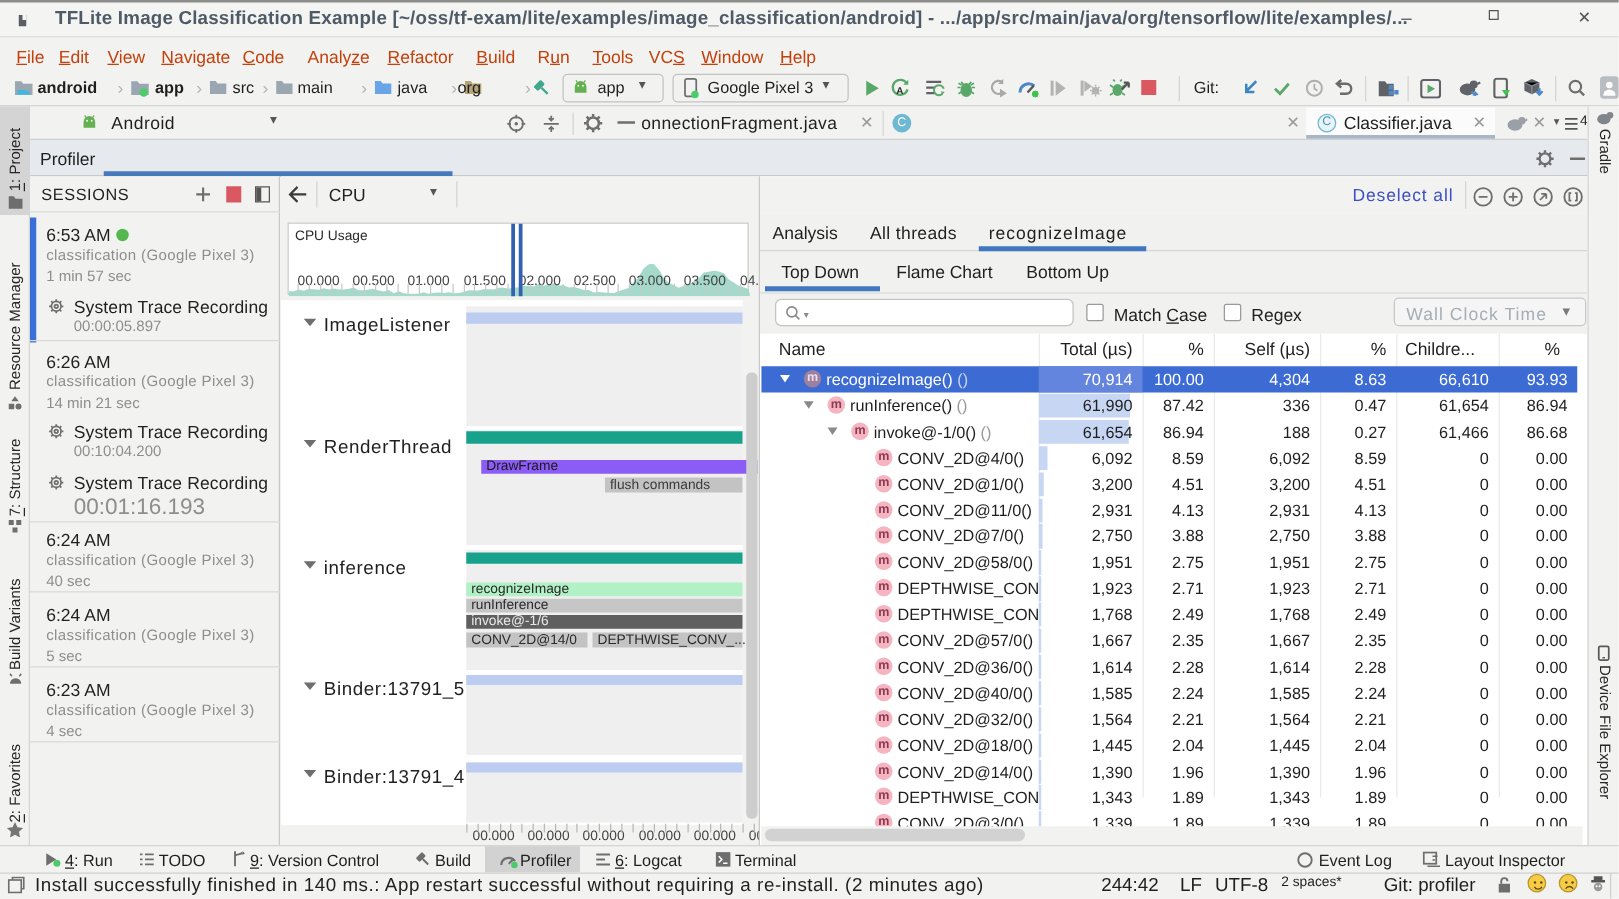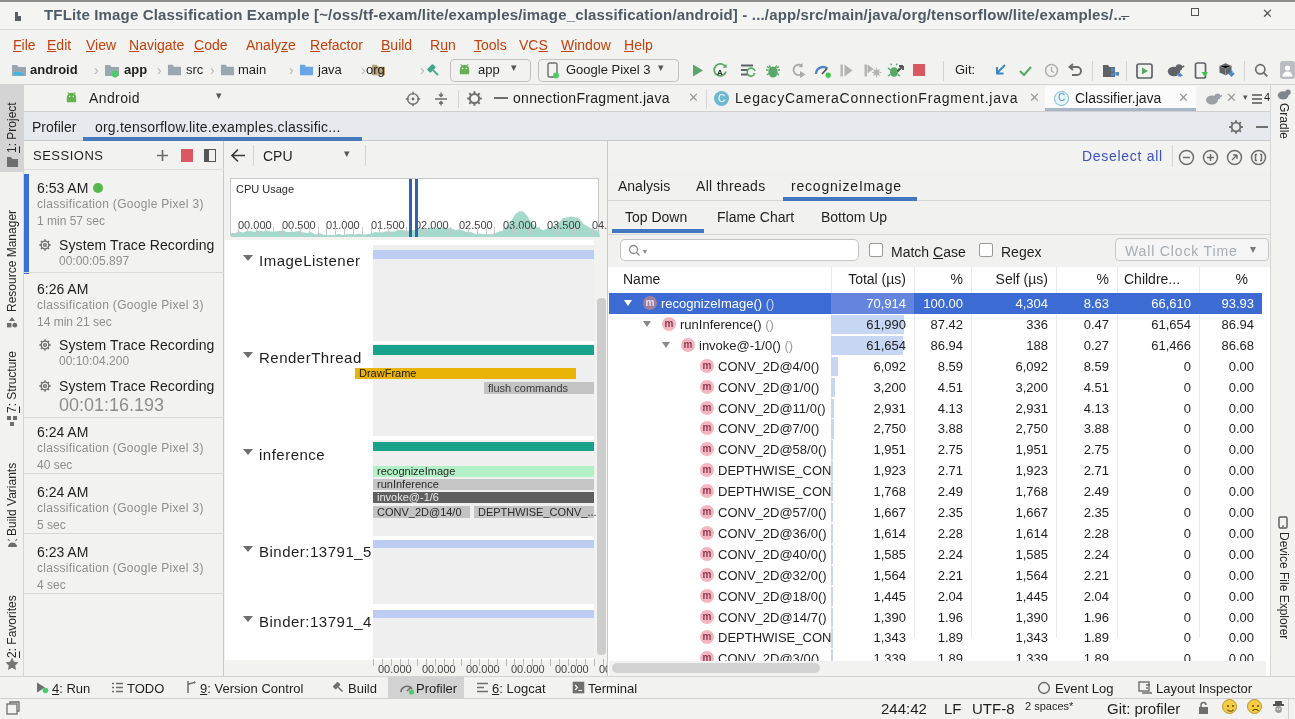--- a/index.html
+++ b/index.html
@@ -235,21 +235,20 @@
       <g stroke="#6e6e6e" stroke-width="2">
         <path d="M8.5 1.2v2.2M8.5 13.6v2.2M1.2 8.5h2.2M13.6 8.5h2.2M3.3 3.3l1.6 1.6M12.1 12.1l1.6 1.6M13.7 3.3l-1.6 1.6M4.9 12.1l-1.6 1.6"></path>
       </g>
     </svg>
 <div class="ab" style="left:494px;top:97px;width:14px;height:2px;background:#6e6e6e"></div>
 
 <span class="ab" style="left:513px;top:90px;font-size:14px;letter-spacing:0.3px">onnectionFragment.java</span>
 <span class="ab tb-x" style="left:688px;top:90px">✕</span>
 <div class="ab" style="left:706px;top:89px;width:1px;height:20px;background:#d6d6d6"></div>
 <span class="ab" style="left:714px;top:91px;width:15px;height:15px;border-radius:50%;background:#6fb8d2;color:#fff;font-size:10px;text-align:center;line-height:15px">C</span>
-<span class="ab" style="left:735px;top:90px;font-size:14px;letter-spacing:0.8px">LegacyCameraConnectionFragment.java</span>
 <span class="ab tb-x" style="left:1029px;top:90px">✕</span>
 <div class="ab" style="left:1045px;top:86px;width:151px;height:25px;background:#fbfbfb;border-bottom:3px solid #a7b7c7"></div>
 <span class="ab" style="left:1054px;top:91px;width:15px;height:15px;border-radius:50%;background:#e9f4f9;border:1.3px solid #74b5d1;color:#4596ba;font-size:10px;text-align:center;line-height:12.5px;box-sizing:border-box">C</span>
 <span class="ab" style="left:1075px;top:90px;font-size:14px">Classifier.java</span>
 <span class="ab tb-x" style="left:1178px;top:90px">✕</span>
 <svg class="ab" style="left:1204px;top:92px" width="18" height="13" viewBox="0 0 18 13">
       <ellipse cx="8" cy="8" rx="6" ry="4.6" fill="#9aa0a6"></ellipse>
       <circle cx="13.5" cy="4.5" r="3" fill="#9aa0a6"></circle>
       <path d="M16 4.5l2-1" stroke="#9aa0a6" stroke-width="1.5"></path>
     </svg>
@@ -259,21 +258,20 @@
       <path d="M1 2h10M1 6h10M1 10h10" stroke="#555" stroke-width="1.4"></path>
     </svg>
 <span class="ab" style="left:1264px;top:91px;font-size:11px">4</span>
 <svg class="ab" style="left:1278px;top:92px" width="18" height="13" viewBox="0 0 18 13">
       <ellipse cx="8" cy="8" rx="6" ry="4.6" fill="#80868b"></ellipse>
       <circle cx="13.5" cy="4.5" r="3" fill="#80868b"></circle>
     </svg>
 
 <div class="ab" style="left:24px;top:112px;width:1247px;height:29px;background:#e6e9ee;border-bottom:1px solid #c9c9c9"></div>
 <span class="ab" style="left:32px;top:119px;font-size:14px">Profiler</span>
-<span class="ab" style="left:95px;top:119px;font-size:14px;letter-spacing:0.2px">org.tensorflow.lite.examples.classific...</span>
 <div class="ab" style="left:83px;top:137px;width:279px;height:4px;background:#4779bd"></div>
 <svg class="ab" style="left:1228px;top:119px" width="16" height="16" viewBox="0 0 17 17">
       <circle cx="8.5" cy="8.5" r="4.6" fill="none" stroke="#6e6e6e" stroke-width="2"></circle>
       <circle cx="8.5" cy="8.5" r="1.5" fill="#e6e9ee"></circle>
       <g stroke="#6e6e6e" stroke-width="2">
         <path d="M8.5 1.2v2.2M8.5 13.6v2.2M1.2 8.5h2.2M13.6 8.5h2.2M3.3 3.3l1.6 1.6M12.1 12.1l1.6 1.6M13.7 3.3l-1.6 1.6M4.9 12.1l-1.6 1.6"></path>
       </g>
     </svg>
 <div class="ab" style="left:1256px;top:126px;width:12px;height:2px;background:#6e6e6e"></div>
 
@@ -410,21 +408,21 @@
 <div class="ab" style="left:373px;top:240px;width:221px;height:420px;background:#fff"></div>
 
 <div class="ab" style="left:373px;top:245px;width:221px;height:96px;background:#efefef"></div>
 <div class="ab" style="left:373px;top:344px;width:221px;height:92px;background:#efefef"></div>
 <div class="ab" style="left:373px;top:440px;width:221px;height:96px;background:#efefef"></div>
 <div class="ab" style="left:373px;top:540px;width:221px;height:64px;background:#efefef"></div>
 <div class="ab" style="left:373px;top:610px;width:221px;height:48px;background:#efefef"></div>
 
 <div class="ab" style="left:373px;top:250px;width:221px;height:9px;background:#bccdf1"></div>
 <div class="ab" style="left:373px;top:345px;width:221px;height:10px;background:#18a28b"></div>
-<div class="ab" style="left:355px;top:368px;width:221px;height:11px;background:#eab308;font-size:11px;color:#1a1a1a;line-height:11px;padding-left:4px">DrawFrame</div>
+<div class="ab" style="left:385px;top:368px;width:221px;height:11px;background:#8b5cf6;font-size:11px;color:#1a1a1a;line-height:11px;padding-left:4px">DrawFrame</div>
 <div class="ab" style="left:484px;top:382px;width:110px;height:12px;background:#c3c3c3;font-size:11px;color:#3a3a3a;line-height:12px;padding-left:4px">flush commands</div>
 <div class="ab" style="left:373px;top:442px;width:221px;height:9px;background:#18a28b"></div>
 <div class="ab" style="left:373px;top:466px;width:221px;height:11px;background:#b2f1c5;font-size:11px;color:#2a2a2a;line-height:11px;padding-left:4px">recognizeImage</div>
 <div class="ab" style="left:373px;top:479px;width:221px;height:11px;background:#c6c6c6;font-size:11px;color:#2a2a2a;line-height:11px;padding-left:4px">runInference</div>
 <div class="ab" style="left:373px;top:492px;width:221px;height:11px;background:#5f5f5f;font-size:11px;color:#e8e8e8;line-height:11px;padding-left:4px">invoke@-1/6</div>
 <div class="ab" style="left:373px;top:506px;width:97px;height:12px;background:#c3c3c3;font-size:11px;color:#2a2a2a;line-height:12px;padding-left:4px">CONV_2D@14/0</div>
 <div class="ab" style="left:474px;top:506px;width:120px;height:12px;background:#c3c3c3;font-size:11px;color:#2a2a2a;line-height:12px;padding-left:4px">DEPTHWISE_CONV_...</div>
 <div class="ab" style="left:373px;top:540px;width:221px;height:8px;background:#bccdf1"></div>
 <div class="ab" style="left:373px;top:610px;width:221px;height:8px;background:#bccdf1"></div>
 
@@ -709,21 +707,21 @@
         <div class="ab num" style="left:222px;top:0;width:75px;height:21.4px;line-height:21.4px">1,445</div>
         <div class="ab num" style="left:305px;top:0;width:49px;height:21.4px;line-height:21.4px">2.04</div>
         <div class="ab num" style="left:362px;top:0;width:77px;height:21.4px;line-height:21.4px">1,445</div>
         <div class="ab num" style="left:447px;top:0;width:53px;height:21.4px;line-height:21.4px">2.04</div>
         <div class="ab num" style="left:508px;top:0;width:74px;height:21.4px;line-height:21.4px">0</div>
         <div class="ab num" style="left:590px;top:0;width:55px;height:21.4px;line-height:21.4px">0.00</div>
       </div>
 <div class="trow" style="top:339.5px;height:21.4px">
         <div class="ab" style="left:222px;top:1px;width:1.6px;height:19.4px;background:#c7d6f3"></div>
         <span class="micon" style="left:91px;background:#f4b4c0;color:#8b3a52">m</span>
-        <div class="ab tname" style="left:109px;top:0;width:113px;overflow:hidden;height:21.4px;line-height:21.4px">CONV_2D@14/7()</div>
+        <div class="ab tname" style="left:109px;top:0;width:113px;overflow:hidden;height:21.4px;line-height:21.4px">CONV_2D@14/0()</div>
         <div class="ab num" style="left:222px;top:0;width:75px;height:21.4px;line-height:21.4px">1,390</div>
         <div class="ab num" style="left:305px;top:0;width:49px;height:21.4px;line-height:21.4px">1.96</div>
         <div class="ab num" style="left:362px;top:0;width:77px;height:21.4px;line-height:21.4px">1,390</div>
         <div class="ab num" style="left:447px;top:0;width:53px;height:21.4px;line-height:21.4px">1.96</div>
         <div class="ab num" style="left:508px;top:0;width:74px;height:21.4px;line-height:21.4px">0</div>
         <div class="ab num" style="left:590px;top:0;width:55px;height:21.4px;line-height:21.4px">0.00</div>
       </div>
 <div class="trow" style="top:360.4px;height:21.4px">
         <div class="ab" style="left:222px;top:1px;width:1.6px;height:19.4px;background:#c7d6f3"></div>
         <span class="micon" style="left:91px;background:#f4b4c0;color:#8b3a52">m</span>
@@ -837,20 +835,21 @@
       <rect x="1" y="1" width="10" height="9" fill="none" stroke="#6e6e6e" stroke-width="1.4"></rect>
       <path d="M4 12h10M8 4h4M8 7h2" stroke="#6e6e6e" stroke-width="1.3"></path>
     </svg>
 <span class="ab" style="left:1156px;top:681px">Layout Inspector</span>
 
 <div class="ab" style="left:0;top:698px;width:1295px;height:21px;background:#f2f2f1;border-top:1px solid #cfcfcf"></div>
 <svg class="ab" style="left:6px;top:701px" width="14" height="14" viewBox="0 0 14 14">
       <rect x="1" y="3" width="10" height="10" fill="none" stroke="#6e6e6e" stroke-width="1.3"></rect>
       <path d="M4 3V1h9v9h-2" fill="none" stroke="#6e6e6e" stroke-width="1.3"></path>
     </svg>
+<span class="ab" style="left:28px;top:700px;font-size:15px;letter-spacing:0.45px">Install successfully finished in 140 ms.: App restart successful without requiring a re-install. (2 minutes ago)</span>
 <span class="ab" style="left:881px;top:700px;font-size:15px">244:42</span>
 <span class="ab" style="left:944px;top:700px;font-size:15px">LF</span>
 <span class="ab" style="left:972px;top:700px;font-size:15px">UTF-8</span>
 <span class="ab" style="left:1025px;top:700px;font-size:11px">2 spaces*</span>
 <span class="ab" style="left:1107px;top:700px;font-size:15px">Git: profiler</span>
 <svg class="ab" style="left:1197px;top:701px" width="13" height="14" viewBox="0 0 13 14">
       <rect x="2" y="6" width="9" height="7" fill="#6e6e6e"></rect>
       <path d="M4 6V4a2.5 2.5 0 0 1 5 0" fill="none" stroke="#6e6e6e" stroke-width="1.5"></path>
     </svg>
 <span class="ab" style="left:1222px;top:699px;width:15px;height:15px;border-radius:50%;background:#f7cc45;border:1px solid #b9952f"></span>

